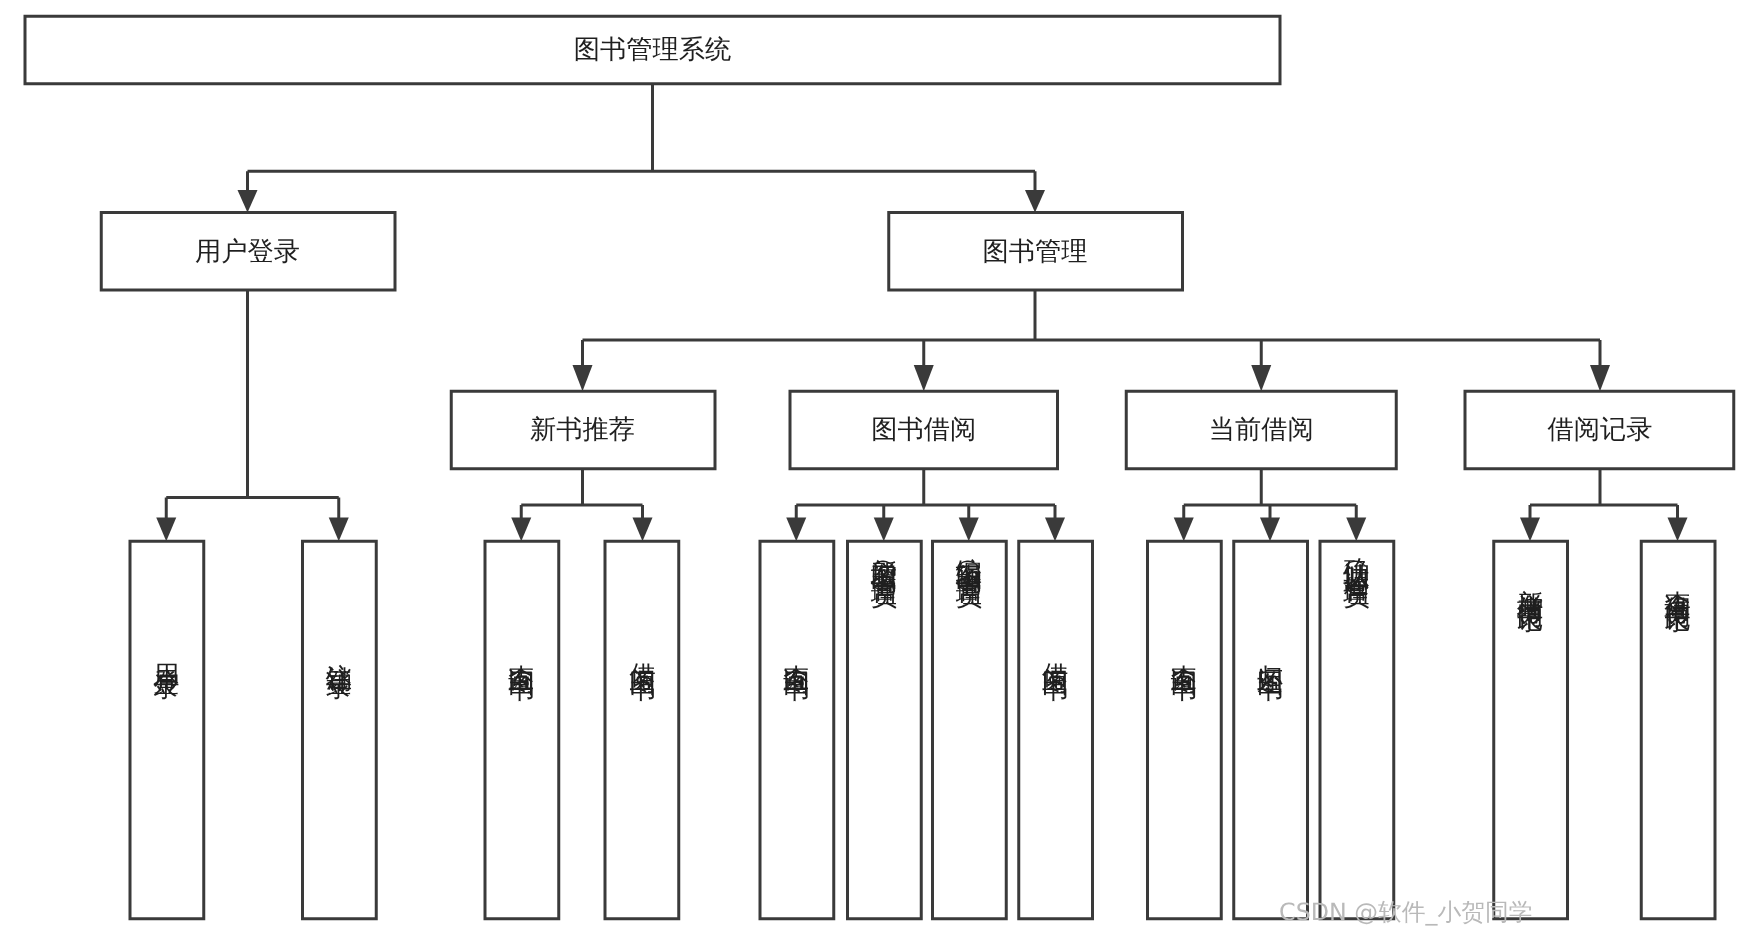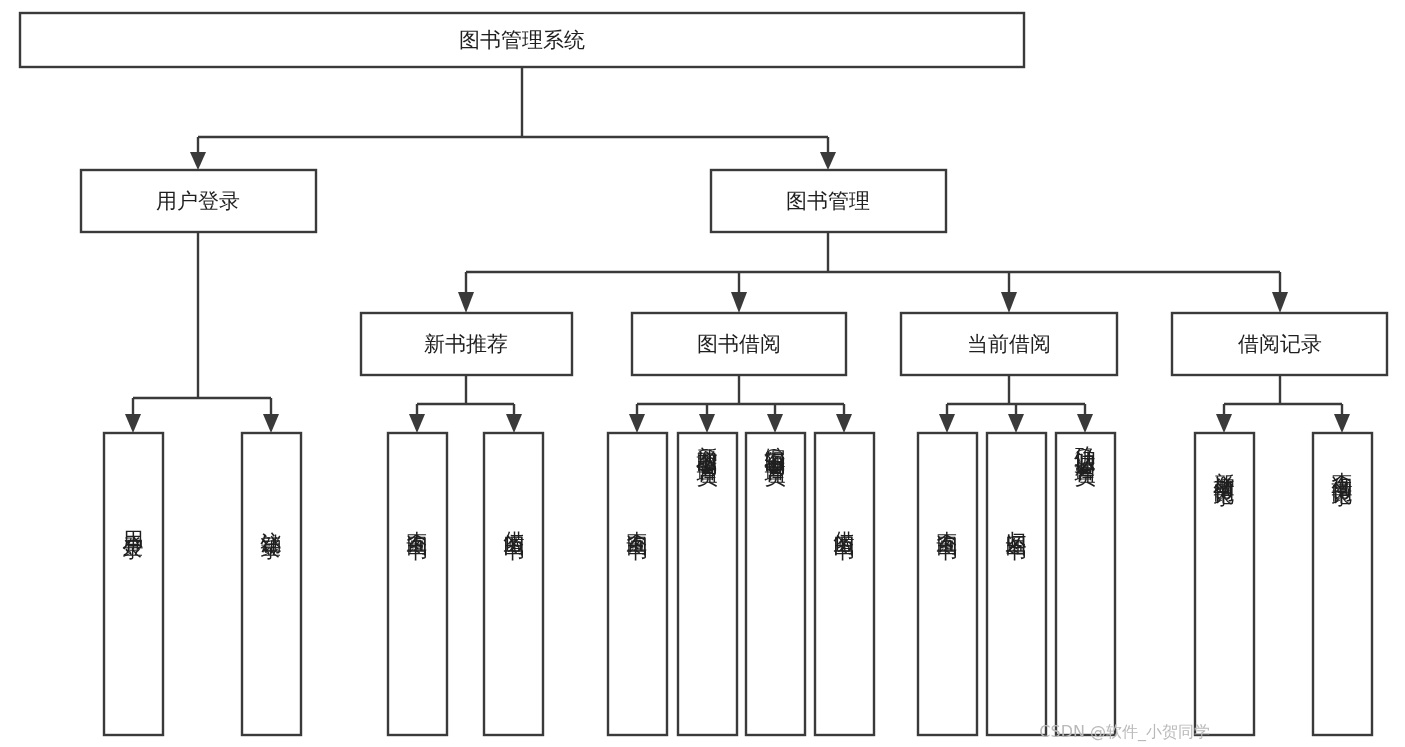--- a/index.html
+++ b/index.html
@@ -11,20 +11,21 @@
     width: 1405px;
     height: 747px;
     font-family: "DejaVu Sans", "Liberation Sans", sans-serif;
     overflow: hidden;
   }
   #diagram-root {
     position: relative;
     width: 1218px;
     height: 747px;
     background: #ffffff;
+    padding-left: 16px;
   }
   svg#tree-svg {
     position: absolute;
     left: 0;
     top: 0;
     width: 1405px;
     height: 747px;
   }
   .node-box {
     fill: #ffffff;
@@ -55,21 +56,21 @@
     writing-mode: vertical-rl;
     text-orientation: upright;
     text-anchor: middle;
     letter-spacing: 3px;
   }
   .watermark-text {
     position: absolute;
     right: 8px;
     bottom: 4px;
     font-family: "DejaVu Sans", "Liberation Sans", sans-serif;
-    font-size: 16px;
+    font-size: 19px;
     color: #b9b9b9;
     white-space: nowrap;
     user-select: none;
   }
 </style>
 </head>
 <body>
 
 <div id="diagram-root">
 

